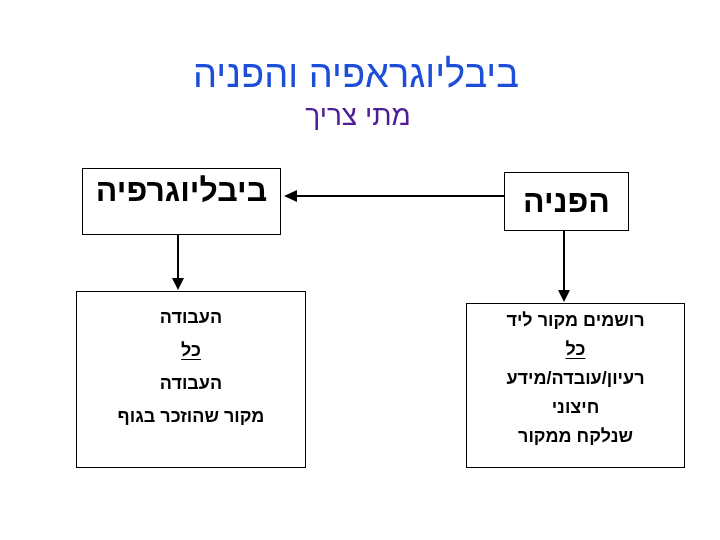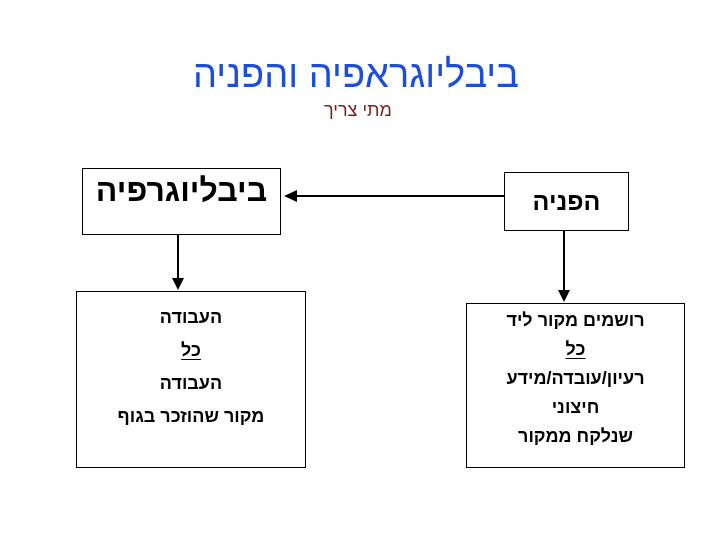--- a/index.html
+++ b/index.html
@@ -28,24 +28,24 @@
     font-weight: 400;
     color: #1d4ed8;
   }
   .slide-subtitle {
     position: absolute;
     top: 101px;
     left: 0;
     width: 716px;
     text-align: center;
     direction: rtl;
-    font-size: 18px;
+    font-size: 28px;
     line-height: 1.1;
     font-weight: 400;
-    color: #7f1d1d;
+    color: #4c1d95;
   }
   .connectors {
     position: absolute;
     top: 0;
     left: 0;
     width: 720px;
     height: 540px;
   }
   .connectors line {
     stroke: #000000;
@@ -70,21 +70,21 @@
     height: 67px;
     font-size: 32px;
     font-weight: 700;
     padding-top: 3px;
   }
   .box-ref {
     left: 504px;
     top: 172px;
     width: 125px;
     height: 59px;
-    font-size: 25px;
+    font-size: 32px;
     font-weight: 700;
     display: flex;
     align-items: center;
     justify-content: center;
   }
   .box-detail {
     border-width: 1.2px;
     font-size: 18px;
     font-weight: 700;
   }

